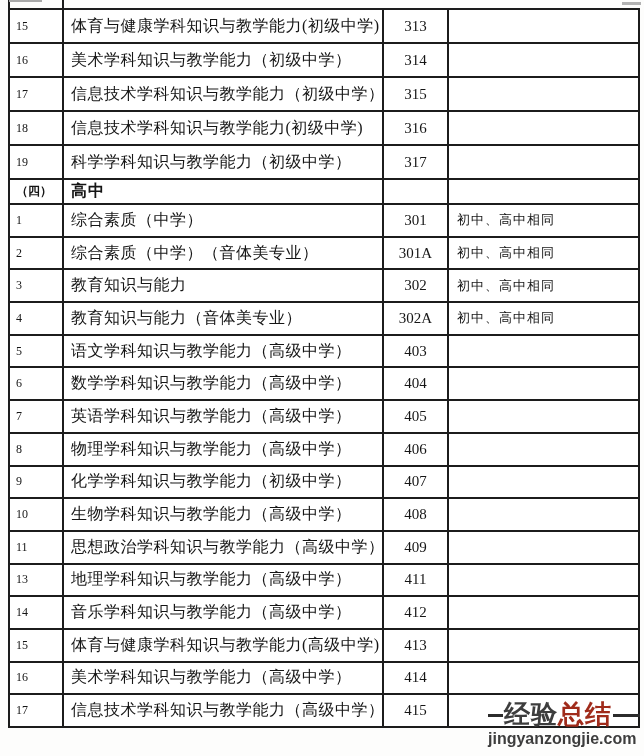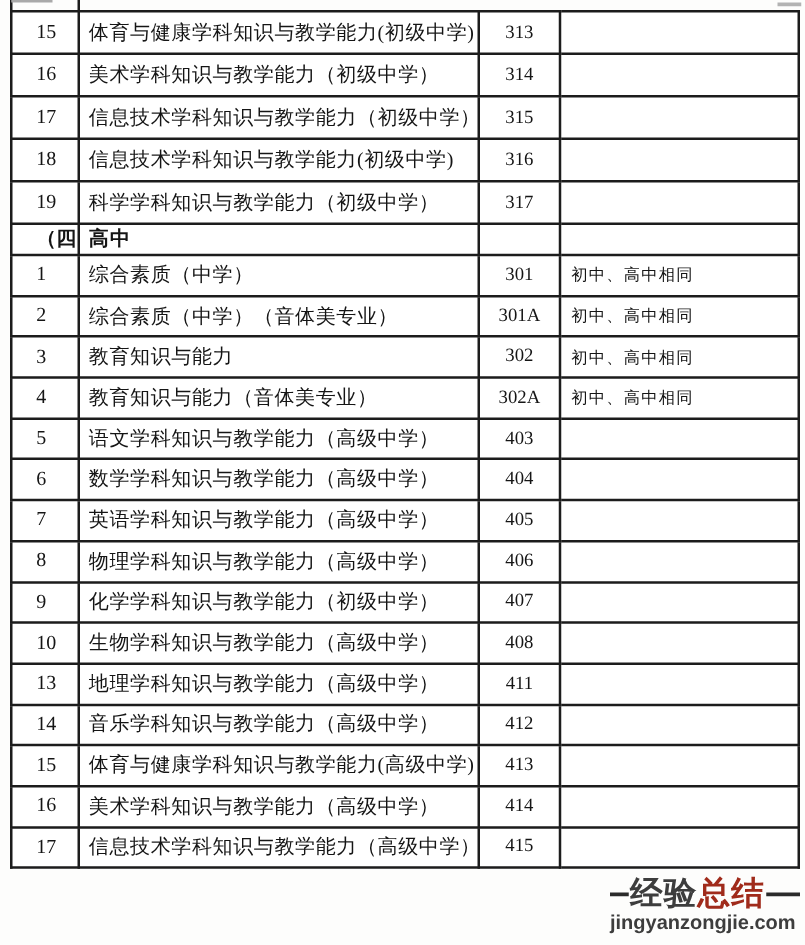--- a/index.html
+++ b/index.html
@@ -14,21 +14,21 @@
     border-collapse:collapse;table-layout:fixed;
   }
   table.subjects td{
     border:2px solid #1c1c1c;background:#ffffff;color:#151515;
     vertical-align:middle;white-space:nowrap;overflow:hidden;
   }
   col.c-no{width:54px;}
   col.c-subject{width:320px;}
   col.c-code{width:65px;}
   col.c-note{width:191px;}
-  td.no{font-size:16px;padding-left:19px;}
+  td.no{font-size:12px;padding-left:6px;}
   td.subject{font-size:16px;padding-left:7px;letter-spacing:0.5px;margin-top:48px;}
   td.code{font-size:15px;text-align:center;margin-left:39px;}
   td.note{font-size:13px;padding-left:8px;letter-spacing:1px;}
   tr.sec-a td{height:30px;}
   tr.sec-b td{height:28.7px;}
   tr.sec-head td{height:20px;font-weight:bold;}
   tr.sec-head td.subject{font-size:16px;letter-spacing:1px;}
   
   .frag{position:absolute;}
   .frag-vline1{left:8px;top:0;width:2px;height:8px;background:#1c1c1c;}
@@ -161,20 +161,26 @@
         <td class="code">407</td>
         <td class="note"></td>
       </tr>
       <tr class="sec-b">
         <td class="no">10</td>
         <td class="subject">生物学科知识与教学能力（高级中学）</td>
         <td class="code">408</td>
         <td class="note"></td>
       </tr>
       <tr class="sec-b">
+        <td class="no">11</td>
+        <td class="subject">思想政治学科知识与教学能力（高级中学）</td>
+        <td class="code">409</td>
+        <td class="note"></td>
+      </tr>
+      <tr class="sec-b">
         <td class="no">13</td>
         <td class="subject">地理学科知识与教学能力（高级中学）</td>
         <td class="code">411</td>
         <td class="note"></td>
       </tr>
       <tr class="sec-b">
         <td class="no">14</td>
         <td class="subject">音乐学科知识与教学能力（高级中学）</td>
         <td class="code">412</td>
         <td class="note"></td>

